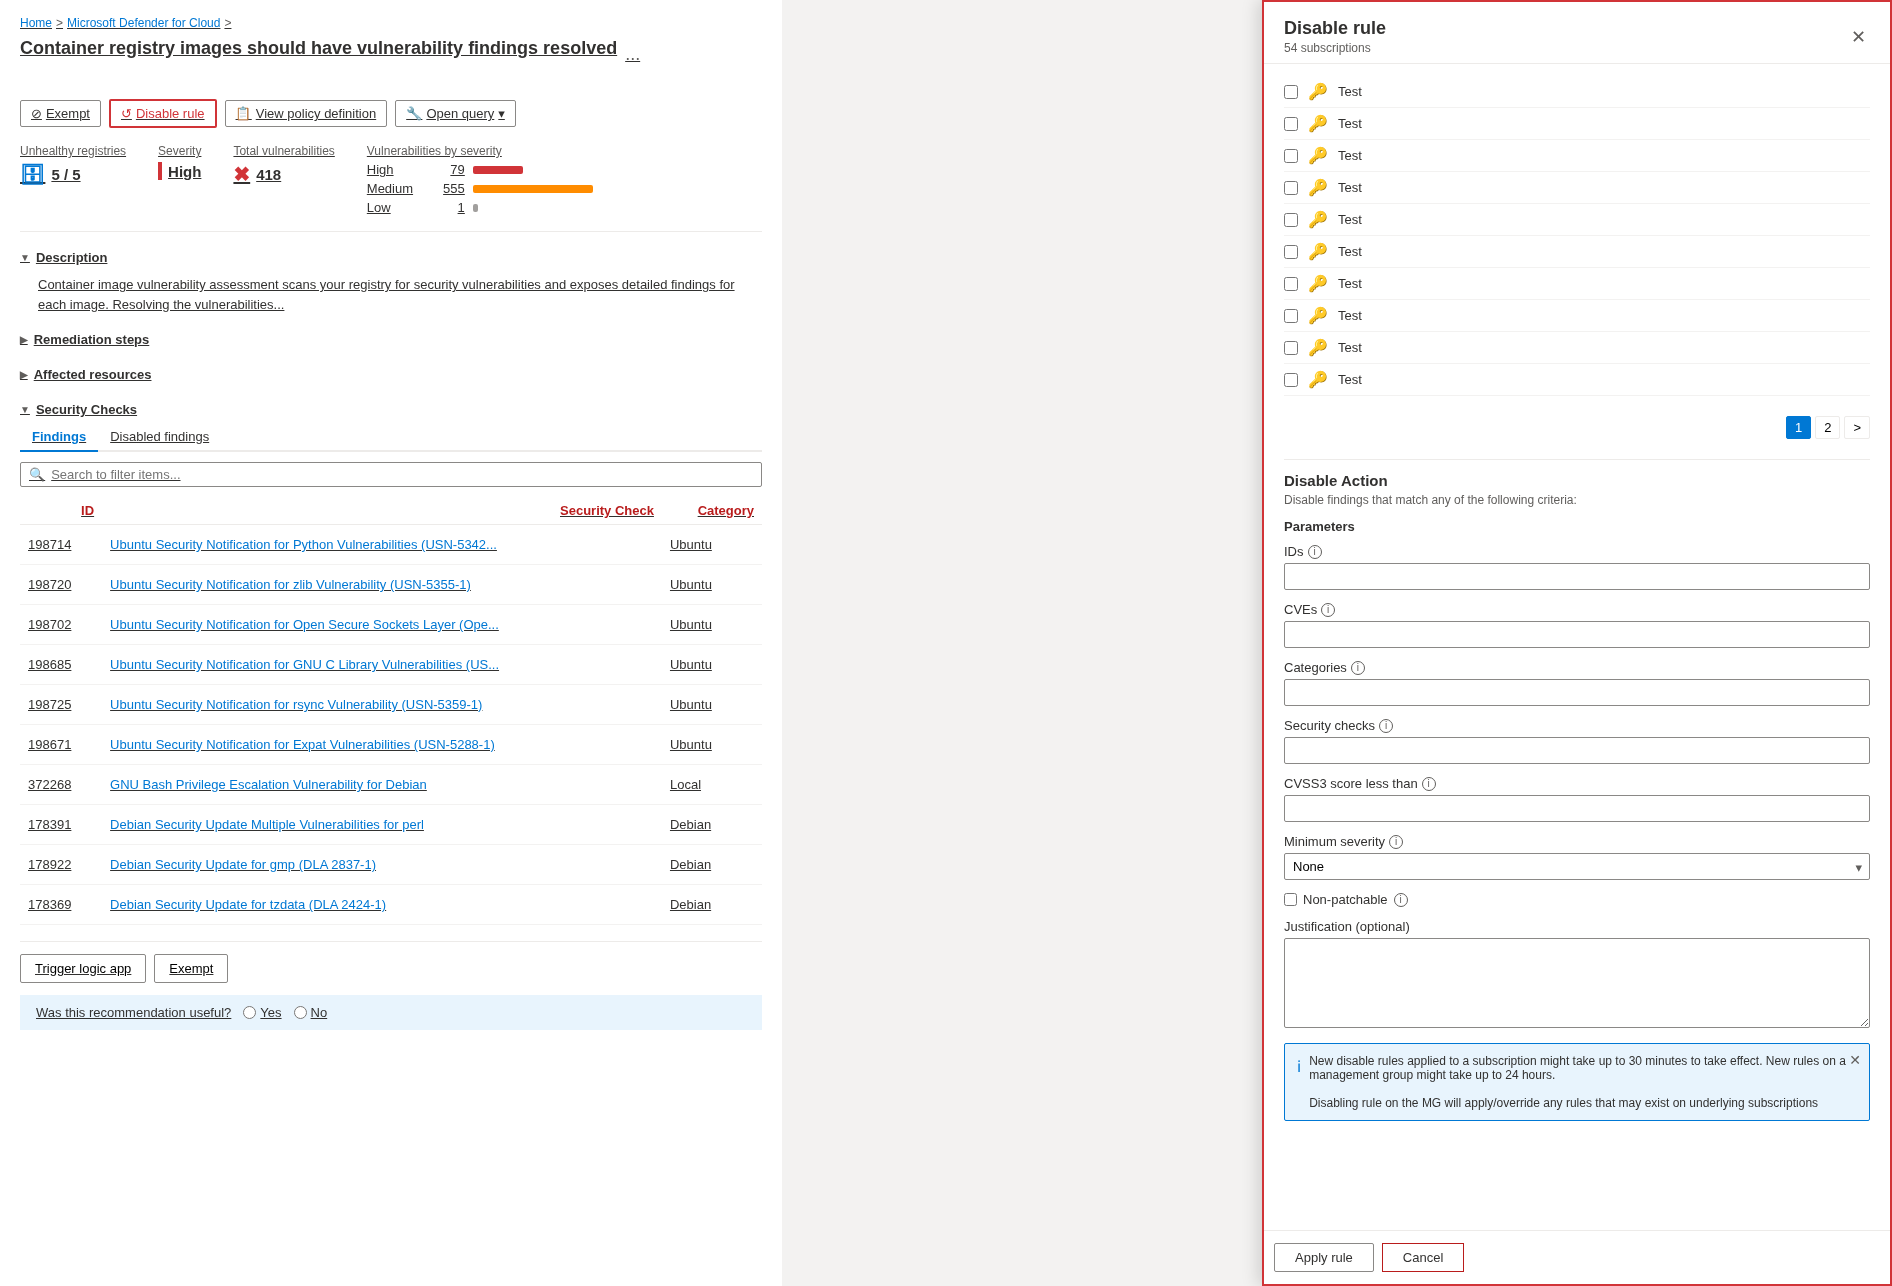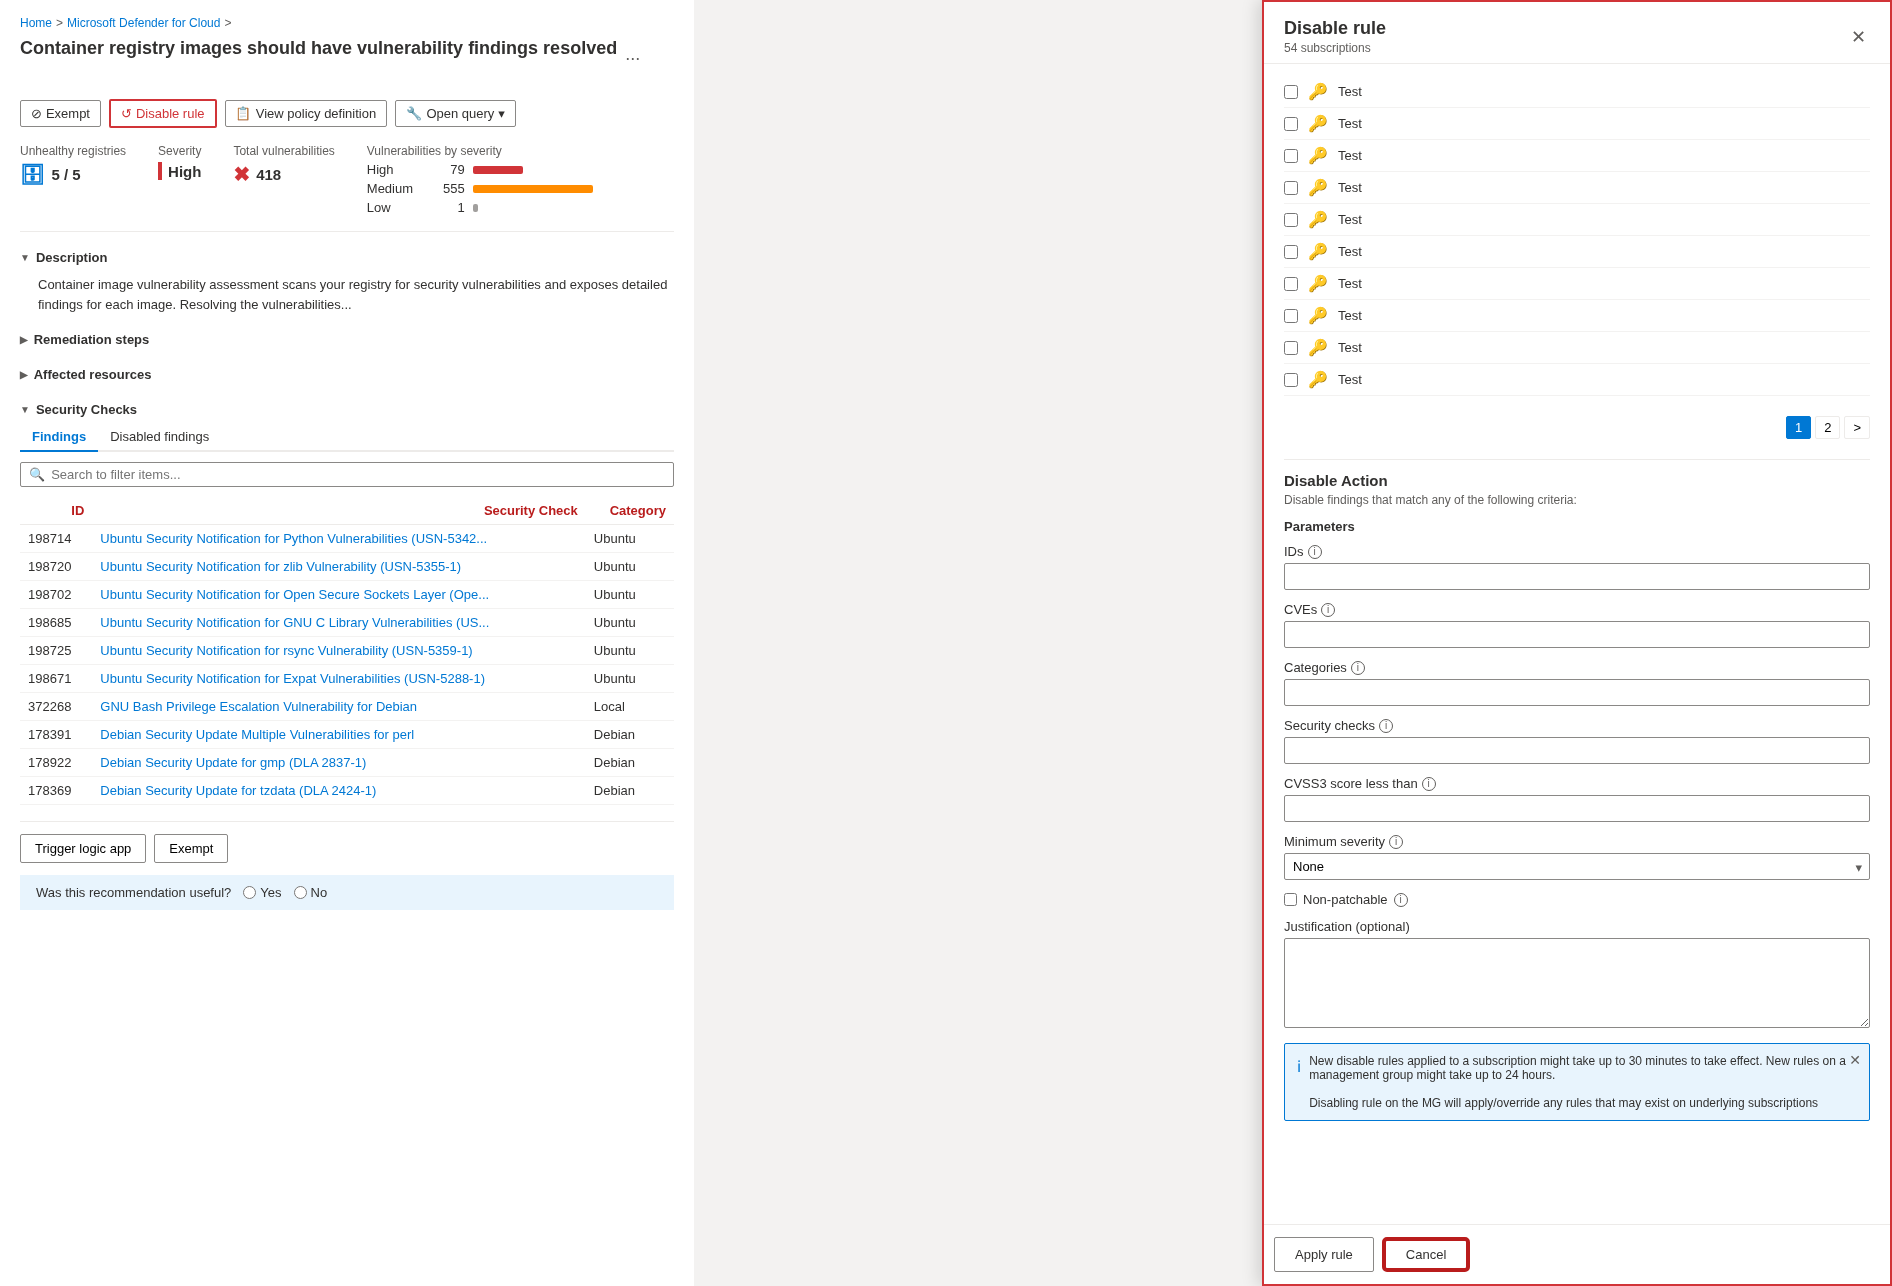--- a/index.html
+++ b/index.html
@@ -1,24 +1,25 @@
 <!DOCTYPE html>
 <html><head>
   <meta charset="utf-8">
   <style>
     * { box-sizing: border-box; margin: 0; padding: 0; }
     body { font-family: 'Segoe UI', Arial, sans-serif; font-size: 13px; background: #f3f2f1; color: #323130; }
 
     .main-content {
-      width: 694px;
+      width: 782px;
       background: #fff;
       padding: 16px 20px;
       height: 100vh;
       overflow-y: auto;
       position: relative;
+      text-decoration: underline;
     }
 
     .breadcrumb {
       display: flex;
       align-items: center;
       font-size: 12px;
       color: #0078d4;
       margin-bottom: 8px;
     }
     .breadcrumb span { color: #605e5c; margin: 0 4px; }
@@ -132,21 +133,21 @@
 
     .findings-table { width: 100%; border-collapse: collapse; font-size: 13px; }
     .findings-table th {
       text-align: right;
       padding: 6px 8px;
       border-bottom: 1px solid #edebe9;
       color: #b91c1c;
       font-weight: 600;
     }
     .findings-table td {
-      padding: 6px 8px;
+      padding: 12px 8px;
       border-bottom: 1px solid #f3f2f1;
       color: #323130;
     }
     .findings-table td a { color: #0078d4; text-decoration: none; }
 
     .bottom-bar {
       display: flex;
       gap: 8px;
       margin-top: 16px;
       padding-top: 12px;
@@ -353,22 +354,22 @@
       background: #fff;
       border: 1px solid #8a8886;
       border-radius: 2px;
       cursor: pointer;
       font-size: 13px;
       color: #323130;
     }
     .cancel-btn {
       padding: 6px 20px;
       background: #fff;
-      border: 4px solid #b91c1c;
-      border-radius: 5px;
+      border: 1px solid #b91c1c;
+      border-radius: 0;
       cursor: pointer;
       font-size: 13px;
       color: #323130;
     }
 
     .layout { display: flex; height: 100vh; overflow: hidden; }
     .dots-menu { color: #605e5c; font-size: 18px; cursor: pointer; margin-left: 8px; }
   </style>
 </head>
 <body>

